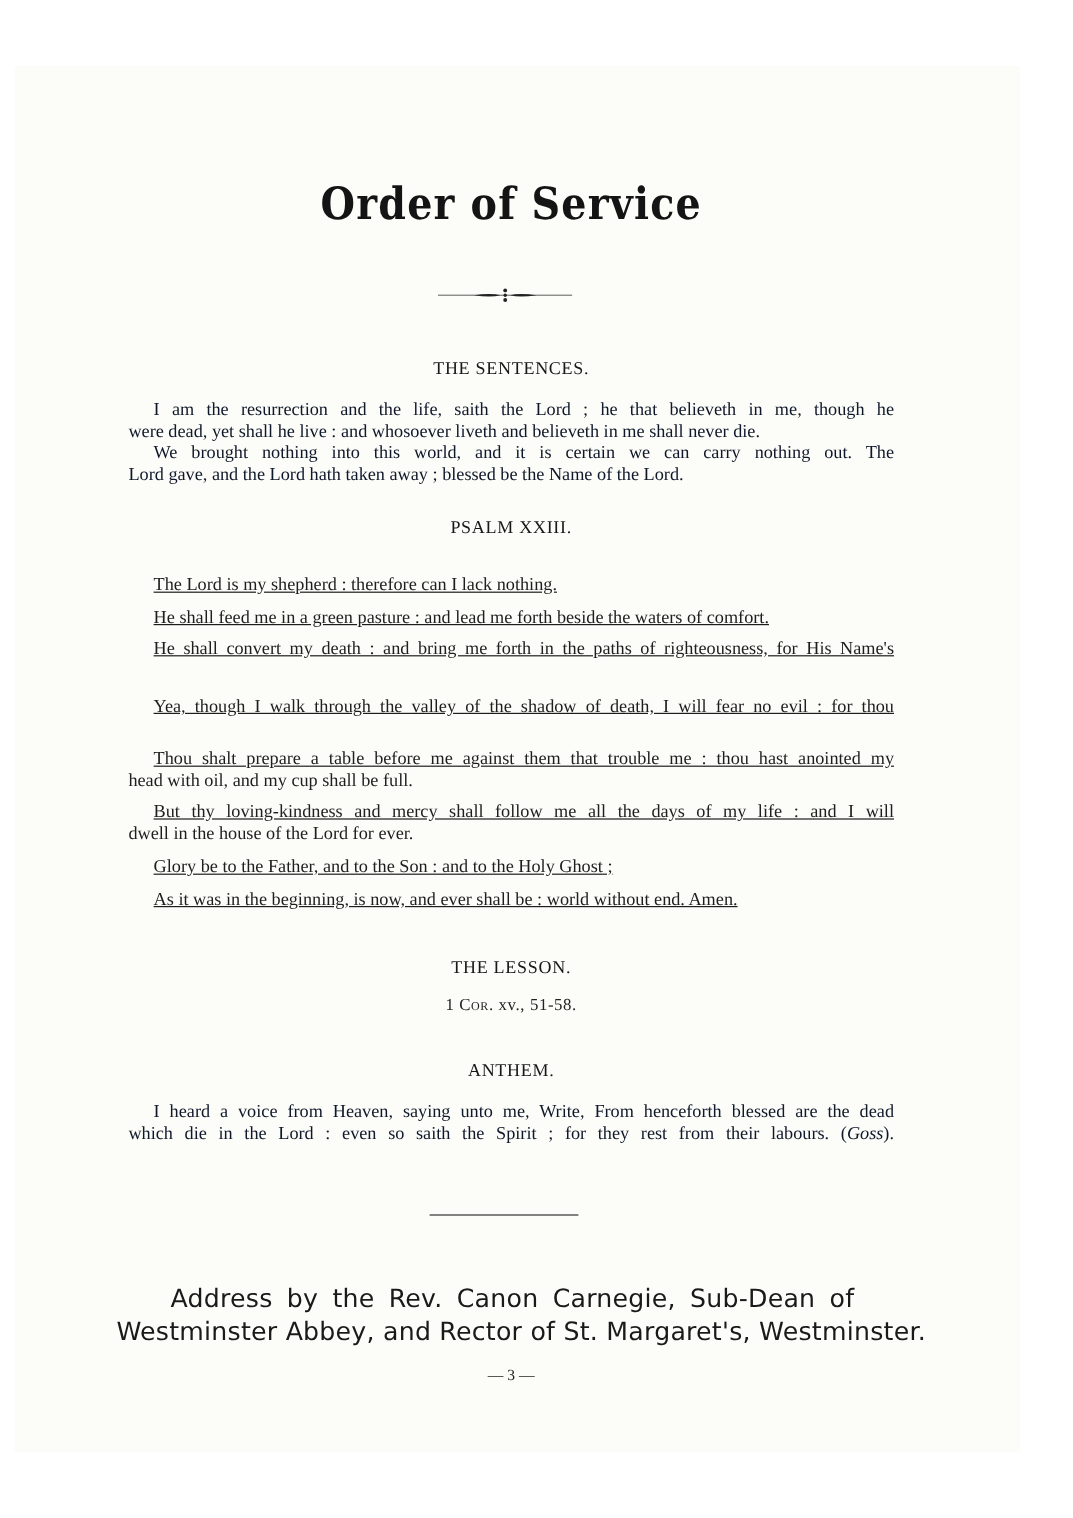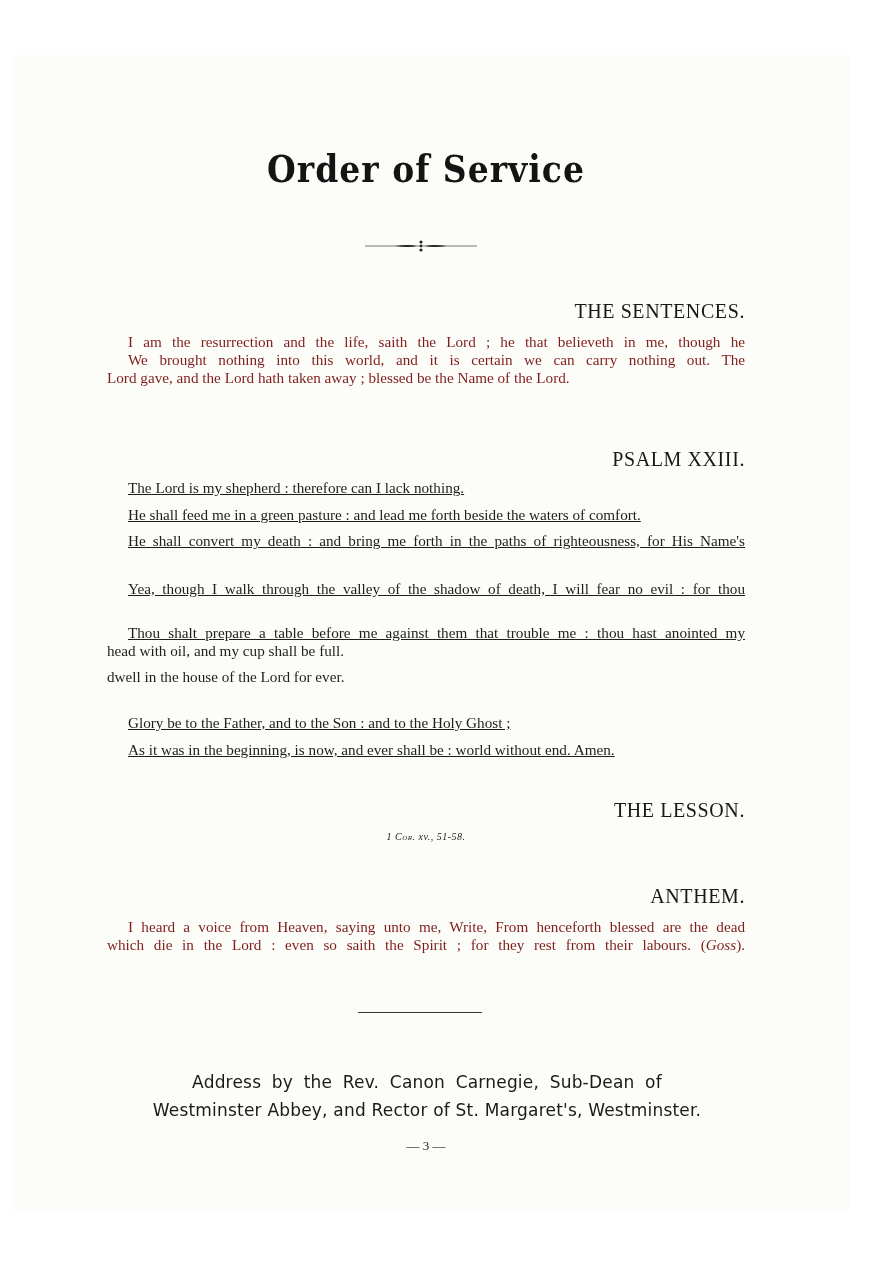--- a/index.html
+++ b/index.html
@@ -47,34 +47,34 @@
       position: absolute;
       left: 258px;
       top: 238px;
       width: 112px;
       height: 16px;
     }
     .heading {
       position: absolute;
       left: 0;
       width: 638px;
-      text-align: right;
-      font-size: 20px;
+      text-align: center;
+      font-size: 15px;
       letter-spacing: 0.6px;
       color: #181818;
     }
     .para {
       position: absolute;
       left: 0;
       width: 638px;
       font-size: 15.2px;
       line-height: 18px;
       text-align: justify;
       text-align-last: left;
-      color: #7f1d1d;
+      color: #0f172a;
     }
     .para .line {
       display: block;
       white-space: nowrap;
       text-align: justify;
       text-align-last: justify;
     }
     .para .line.last {
       text-align-last: left;
     }
@@ -99,44 +99,43 @@
     }
     .verse .line.indent {
       padding-left: 21px;
       text-decoration: underline;
     }
     .ref {
       position: absolute;
       left: 0;
       width: 638px;
       text-align: center;
-      font-size: 10px;
+      font-size: 14px;
       letter-spacing: 0.5px;
       color: #222;
-      font-style: italic;
     }
     .ref .sc {
       font-variant: small-caps;
     }
     .rule {
       position: absolute;
       left: 251px;
       top: 1012px;
       width: 124px;
       height: 0;
       border-top: 1.5px solid #333;
     }
     .address {
       position: absolute;
       left: -10px;
       width: 660px;
       top: 1068px;
       text-align: center;
       font-family: "DejaVu Sans", "Liberation Sans", sans-serif;
-      font-size: 17px;
+      font-size: 21px;
       line-height: 28px;
       color: #1a1a1a;
       letter-spacing: 0.2px;
     }
     .address .line {
       display: block;
       white-space: nowrap;
     }
     .address .line.spaced {
       word-spacing: 5px;
@@ -166,43 +165,45 @@
     <path d="M30 8 Q44 6 52 8 Q44 10 30 8 Z" fill="#222"></path>
     <path d="M82 8 Q68 6 60 8 Q68 10 82 8 Z" fill="#222"></path>
     <circle cx="56" cy="4" r="1.6" fill="#222"></circle>
     <circle cx="56" cy="12" r="1.6" fill="#222"></circle>
     <circle cx="56" cy="8" r="1.4" fill="#222"></circle>
   </svg>
 
   <div class="heading" style="top:300px;">THE SENTENCES.</div>
   <div class="para" style="top:333px;">
     <span class="line indent">I am the resurrection and the life, saith the Lord ;  he that believeth in me, though he</span>
+    <span class="line last">were dead, yet shall he live :  and whosoever liveth and believeth in me shall never die.</span>
     <span class="line indent">We brought nothing into this world, and it is certain we can carry nothing out.  The</span>
     <span class="line last">Lord gave, and the Lord hath taken away ;  blessed be the Name of the Lord.</span>
   </div>
 
-  <div class="heading" style="top:448px;">PSALM XXIII.</div>
+  <div class="heading" style="top:432px;">PSALM XXIII.</div>
 
   <div class="verse" style="top:479px;">
     <span class="line indent">The Lord is my shepherd :  therefore can I lack nothing.</span>
   </div>
   <div class="verse" style="top:506px;">
     <span class="line indent">He shall feed me in a green pasture :  and lead me forth beside the waters of comfort.</span>
   </div>
   <div class="verse" style="top:532px;">
     <span class="line indent just">He shall convert my death :  and bring me forth in the paths of righteousness, for His Name's</span>
   </div>
   <div class="verse" style="top:580px;">
     <span class="line indent just">Yea, though I walk through the valley of the shadow of death, I will fear no evil :  for thou</span>
   </div>
   <div class="verse" style="top:624px;">
     <span class="line indent just">Thou shalt prepare a table before me against them that trouble me :  thou hast anointed my</span>
     <span class="line">head with oil, and my cup shall be full.</span>
   </div>
   <div class="verse" style="top:668px;">
+    <span class="line indent just">But thy loving-kindness and mercy shall follow me all the days of my life :  and I will</span>
     <span class="line">dwell in the house of the Lord for ever.</span>
   </div>
   <div class="verse" style="top:714px;">
     <span class="line indent">Glory be to the Father, and to the Son :  and to the Holy Ghost ;</span>
   </div>
   <div class="verse" style="top:741px;">
     <span class="line indent">As it was in the beginning, is now, and ever shall be :  world without end.   Amen.</span>
   </div>
 
   <div class="heading" style="top:799px;">THE LESSON.</div>

